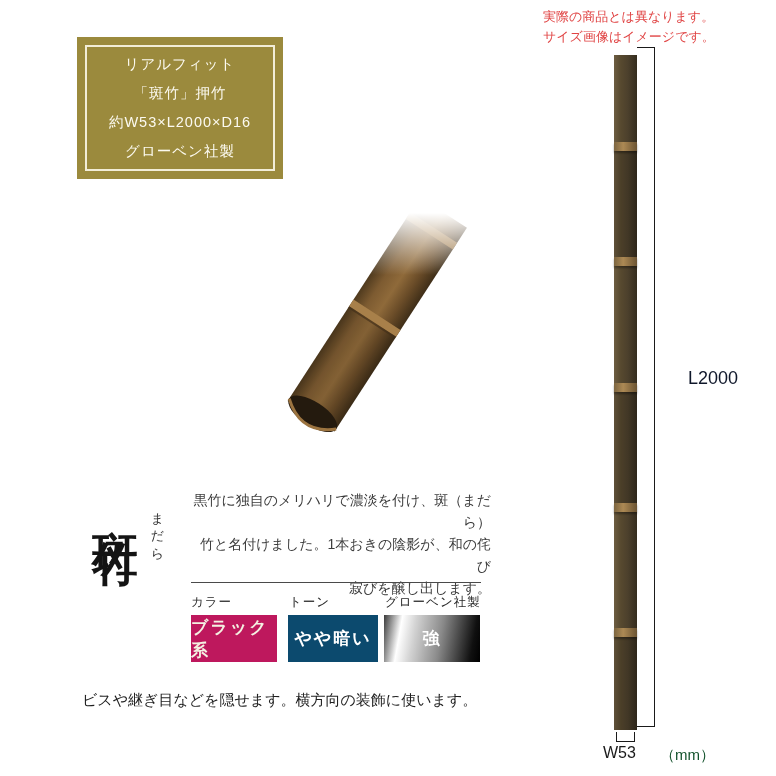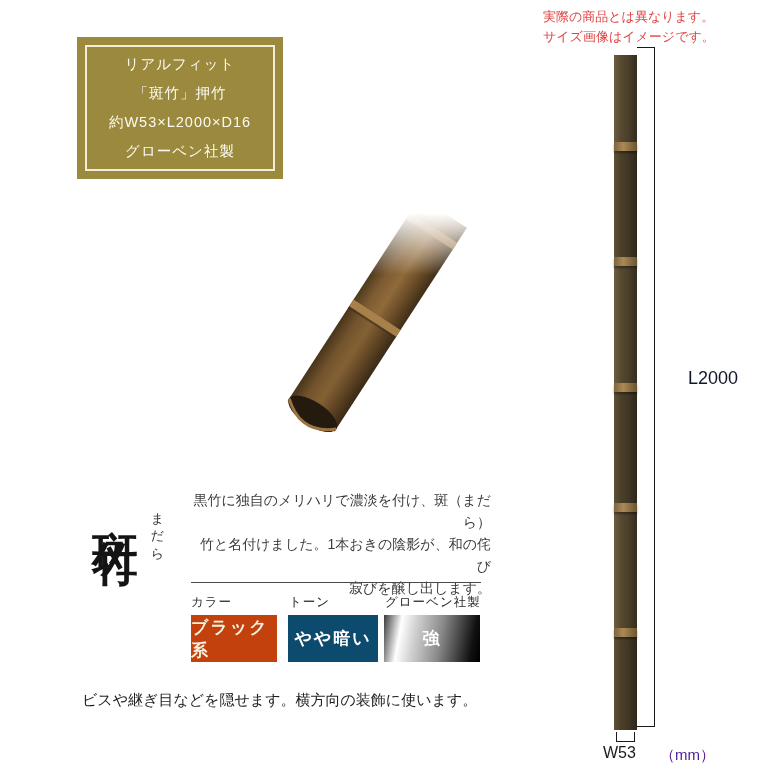--- a/index.html
+++ b/index.html
@@ -27,37 +27,37 @@
           background:linear-gradient(90deg,#7c6540,#ac8954 40%,#6b5433);
           box-shadow:0 2px 2px rgba(0,0,0,0.35); }
   .pole .shade { position:absolute; left:0; right:0; background:rgba(0,0,0,0.13); }
   .dim-v { left:654px; top:47px; height:680px; width:0; border-left:1px solid #1a1a1a; }
   .tick-top { left:637px; top:47px; width:17px; height:0; border-top:1px solid #1a1a1a; }
   .tick-bottom { left:637px; top:726px; width:17px; height:0; border-top:1px solid #1a1a1a; }
   .len-label { left:662px; top:368px; font-size:18px; color:#0f172a;margin-left:26px; }
   .w-bracket { left:616px; top:732px; width:19px; height:10px;
                border-left:1px solid #1a1a1a; border-right:1px solid #1a1a1a; border-bottom:1px solid #1a1a1a; }
   .w-label { left:603px; top:744px; font-size:16px; color:#1a1a1a; }
-  .unit-label { left:660px; top:746px; font-size:15px; color:#4c1d95; }
+  .unit-label { left:660px; top:746px; font-size:15px; color:#14532d; }
 
   
   .title { left:92px; top:494px; writing-mode:vertical-rl; font-family:"Liberation Serif", serif;
            font-size:46px; font-weight:600; color:#141414; letter-spacing:10px; line-height:1; }
   .furigana { left:148px; top:503px; writing-mode:vertical-rl; font-family:"Liberation Serif", serif;
               font-size:13px; letter-spacing:3px; color:#333; }
 
   .desc { left:191px; top:489px; width:300px; font-size:14px; line-height:22px; color:#3c3c3c;text-align:right; }
 
   .divider { left:191px; top:582px; width:290px; height:1px; background:#4a4a4a; }
 
   .attr-label { top:594px; font-size:12.5px; color:#2a2a2a; letter-spacing:1px; }
   .lbl-1 { left:191px; } .lbl-2 { left:289px; } .lbl-3 { left:385px; }
   .swatch { top:615px; height:47px; display:flex; align-items:center; justify-content:center;
             font-weight:bold; font-size:17px; letter-spacing:2px; }
-  .sw-1 { left:191px; width:86px; background:#c2410c; color:#f4f1e2; }
+  .sw-1 { left:191px; width:86px; background:#be185d; color:#f4f1e2; }
   .sw-2 { left:288px; width:90px; background:#0c4a6e; color:#ffffff; }
   .sw-3 { left:384px; width:96px; color:#ffffff;
           background:linear-gradient(100deg,#3a3a3a 0%,#ffffff 18%,#d2d2d2 32%,#8a8a8a 58%,#101010 90%,#000 100%); }
 
   .footer { left:82px; top:687px; width:510px; font-size:15px; line-height:26.5px; color:#1e1e1e; }
 </style>
 </head>
 <body>
 
 <div class="page">

